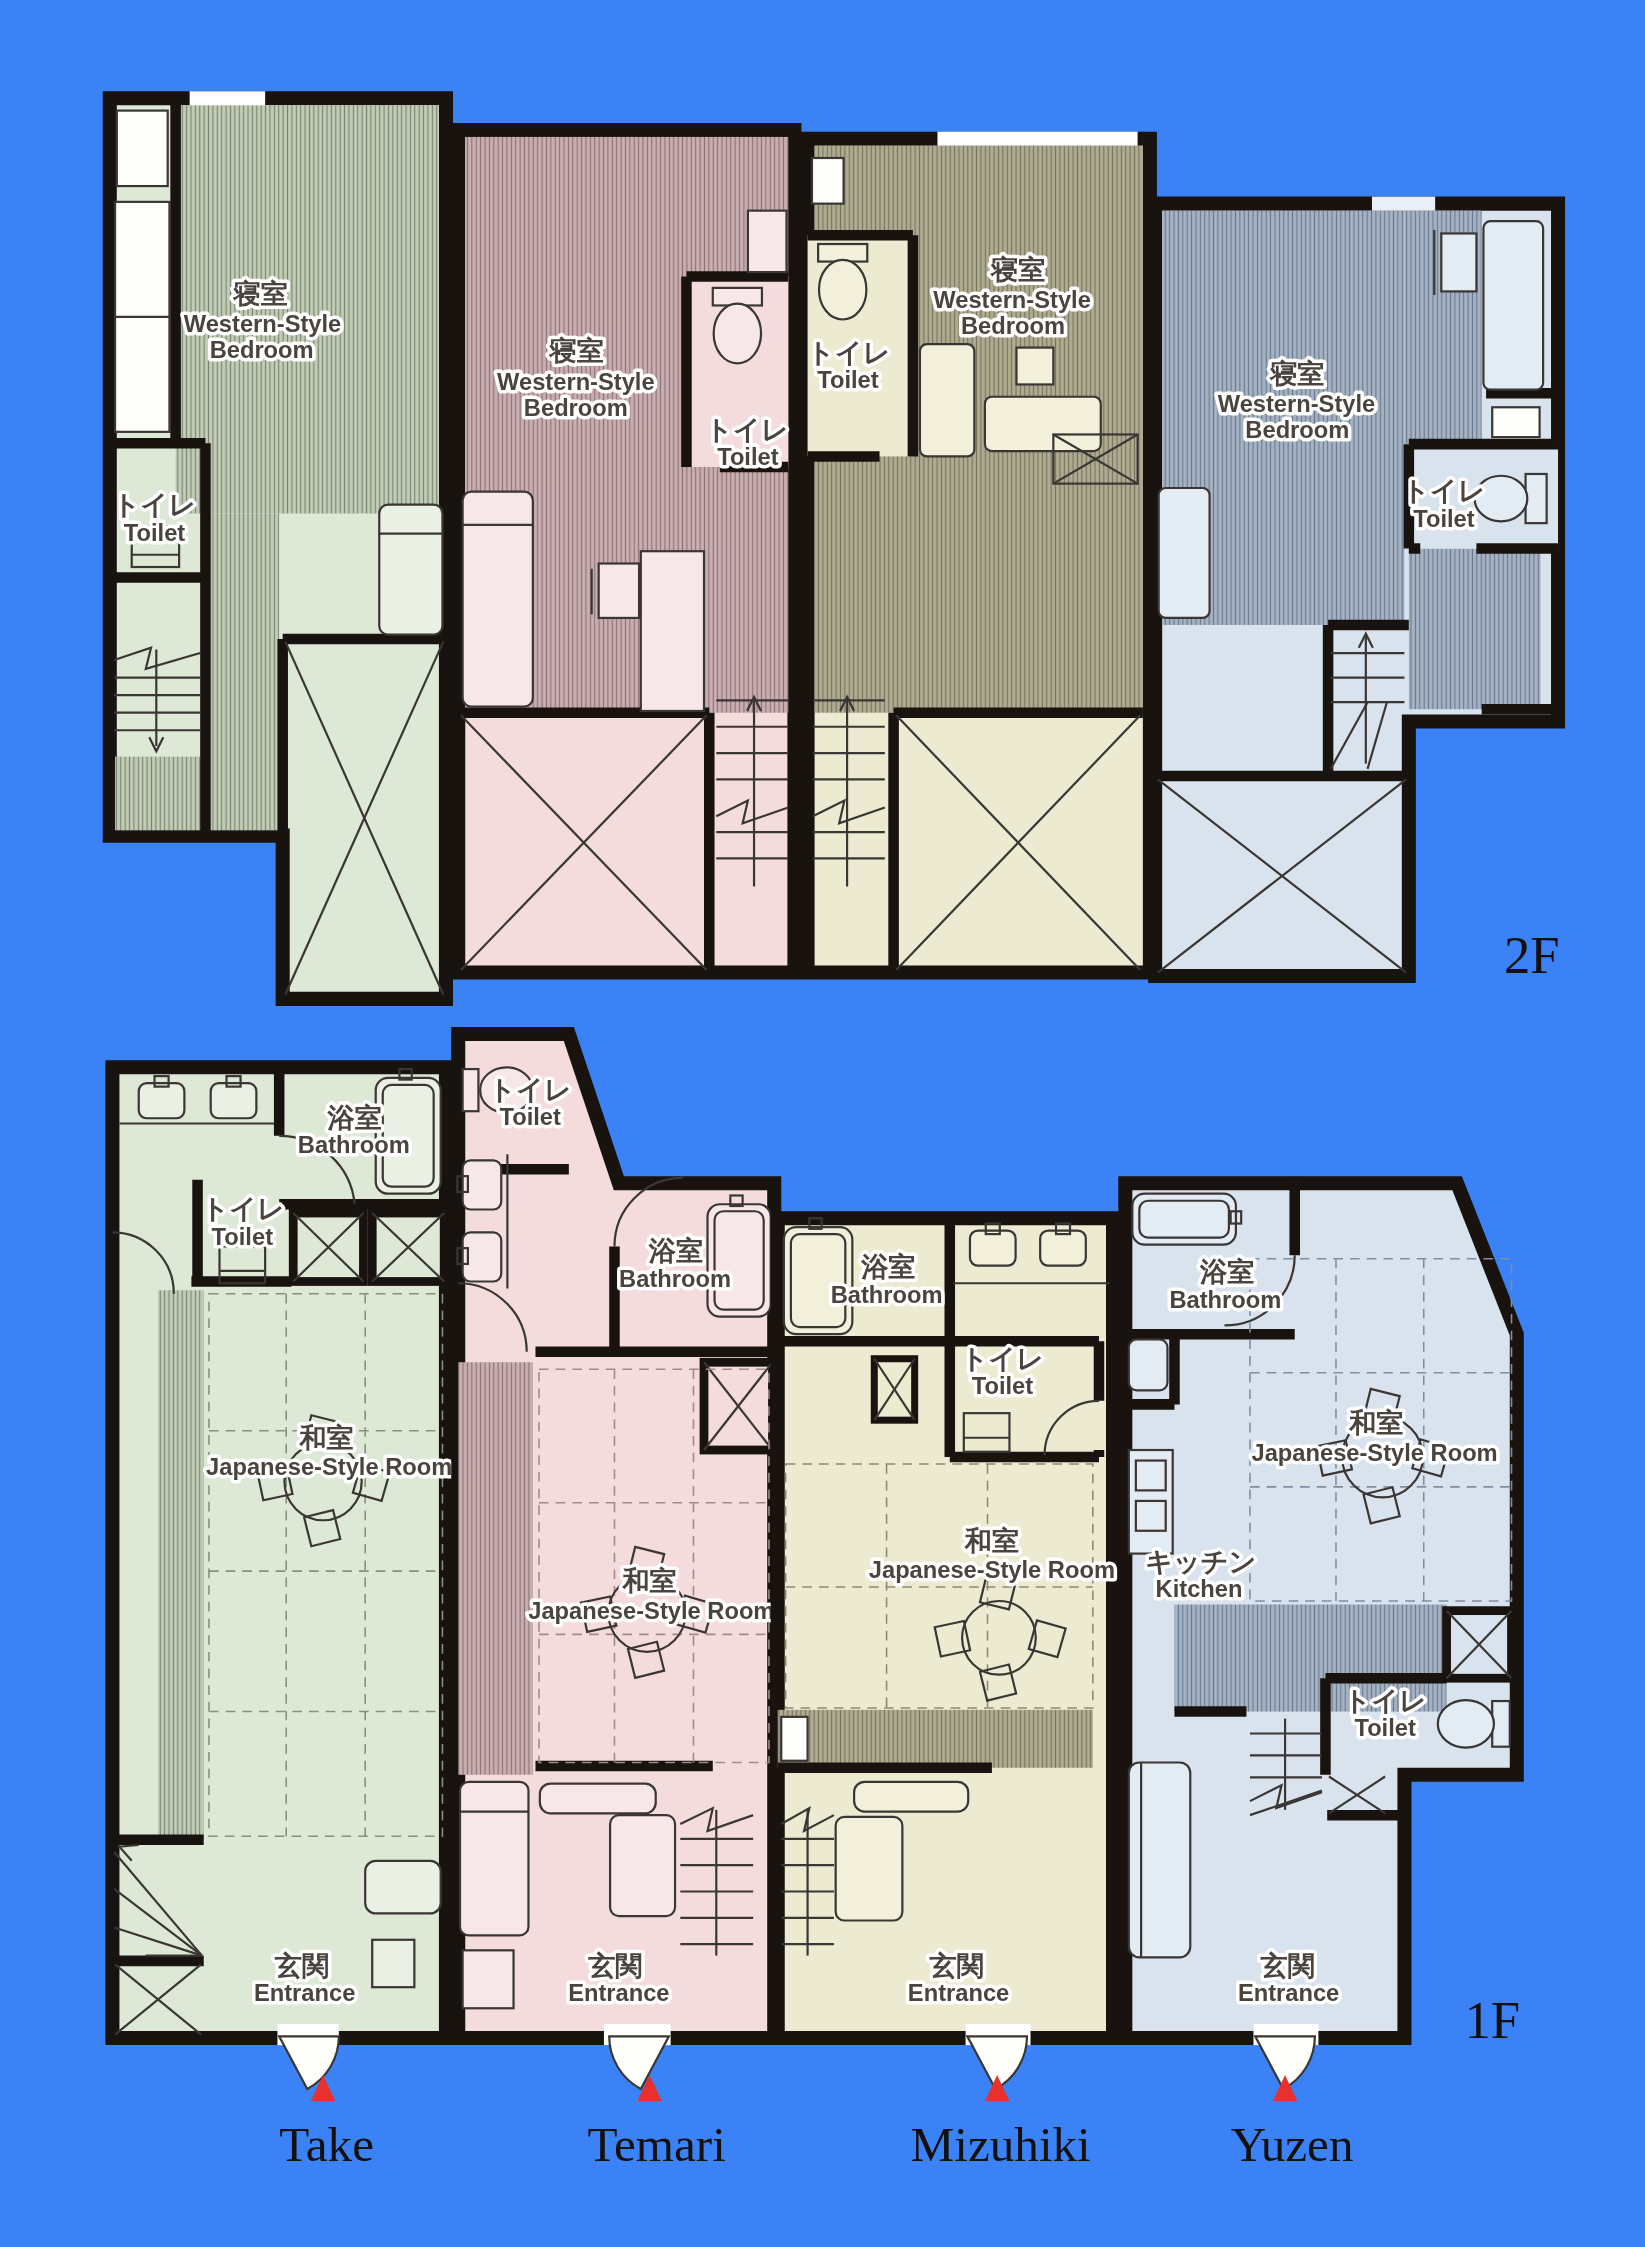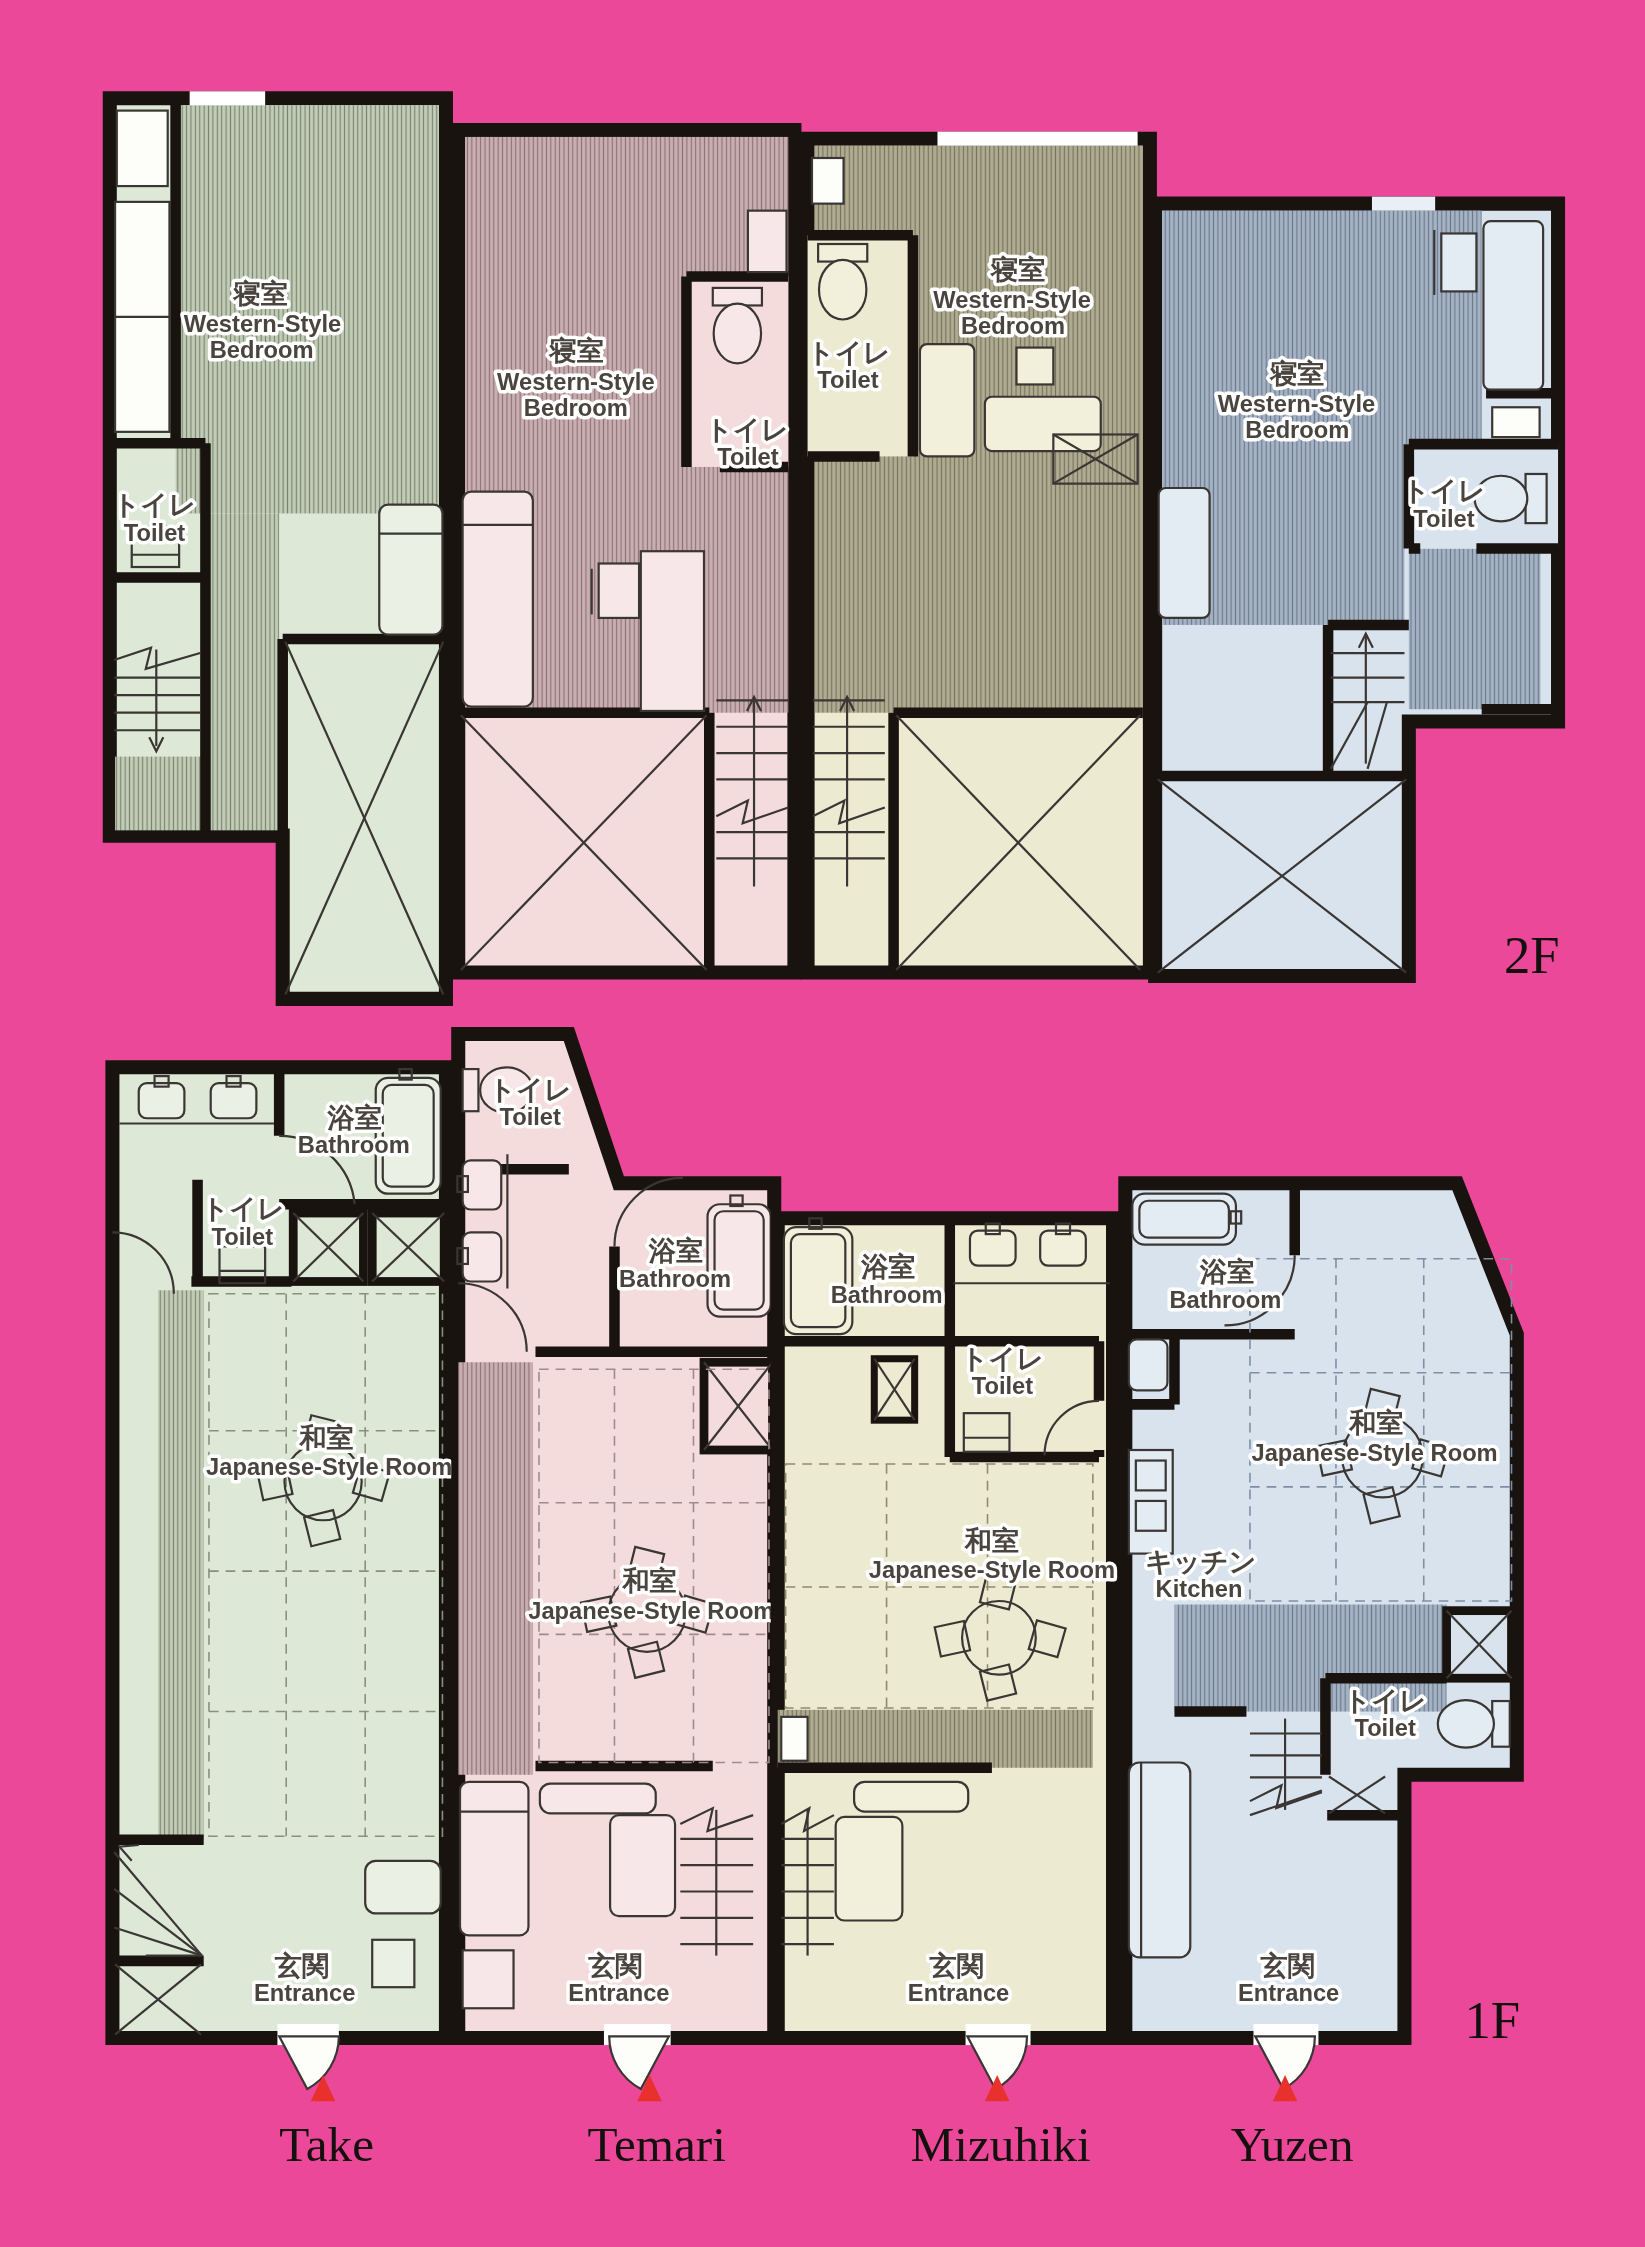--- a/index.html
+++ b/index.html
@@ -1,16 +1,16 @@
 <!DOCTYPE html>
 <html style="font-size:14px"><head>
 <meta charset="utf-8">
 <style>
   html,body{margin:0;padding:0;background:#ffffff;}
-  #stage{position:relative;width:1645px;height:2247px;background:#ec4899;overflow:hidden;
+  #stage{position:relative;width:1645px;height:2247px;background:#3b82f6;overflow:hidden;
          font-family:"Liberation Sans",sans-serif;}
   svg{position:absolute;left:0;top:0;}
   
   .w  {stroke:#19130f;stroke-width:12;fill:none;stroke-linecap:butt;}
   .outer{stroke:#19130f;stroke-width:16;stroke-linejoin:miter;}
   
   .t  {stroke:#3a3633;stroke-width:2.5;fill:none;}
   
   .fg {fill:#eaf0e3;stroke:#3a3633;stroke-width:2.5;}
   .fp {fill:#f8e7e8;stroke:#3a3633;stroke-width:2.5;}

